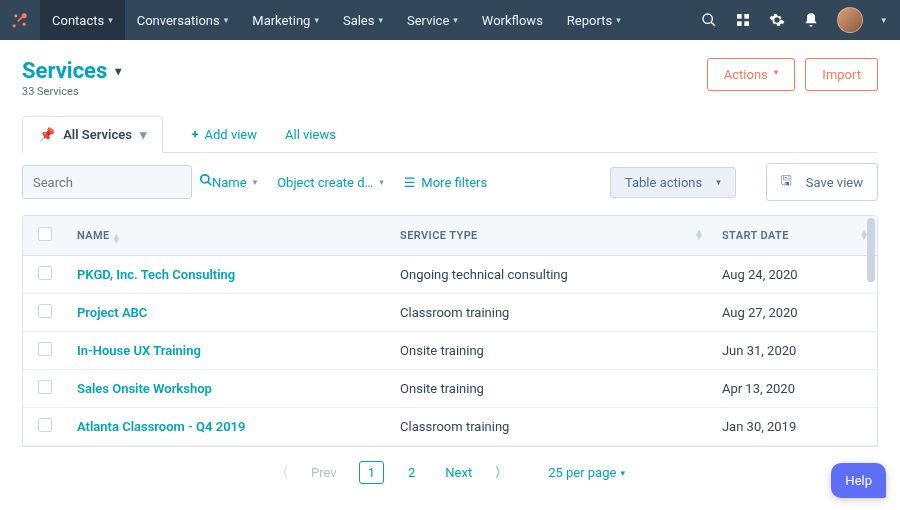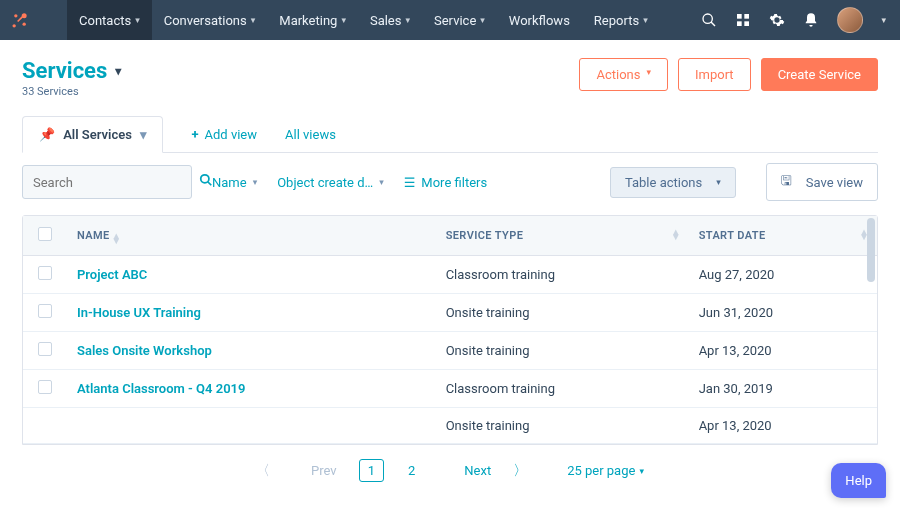--- a/index.html
+++ b/index.html
@@ -2,21 +2,21 @@
 <html><head>
 <meta charset="utf-8">
 <style>
   * { box-sizing: border-box; margin: 0; padding: 0; font-family: -apple-system, BlinkMacSystemFont, "Segoe UI", Roboto, sans-serif; }
   body { background: #fff; font-size: 13px; color: #33475b; }
 
   
   .topnav { background: #33475b; height: 40px; display: flex; align-items: stretch; color: #fff; padding: 0 14px 0 0; }
   .topnav .logo { width: 40px; display: flex; align-items: center; justify-content: center; }
   .topnav .logo svg { width: 20px; height: 20px; }
-  .topnav .nav-items { display: flex; margin-left: 27px; }
+  .topnav .nav-items { display: flex; }
   .nav-item { display: flex; align-items: center; padding: 0 12px; font-size: 13px; color: #eaf0f6; cursor: pointer; gap: 4px; }
   .nav-item.active { background: #253342; }
   .nav-item .caret { font-size: 9px; opacity: .8; }
   .topnav .spacer { flex: 1; }
   .topnav .right { display: flex; align-items: center; gap: 18px; }
   .icon-btn { color: #fff; display: flex; align-items: center; cursor: pointer; }
   .avatar { width: 26px; height: 26px; border-radius: 50%; background: linear-gradient(135deg,#d9a07c,#8b5a3c); border:1px solid rgba(255,255,255,.3);}
 
   
   .page { padding: 18px 22px 0 22px; }
@@ -56,21 +56,21 @@
   thead th.check, tbody td.check { width: 44px; text-align:center; }
   tbody td { border-bottom: 1px solid #eaf0f6; padding: 10px 10px; font-size: 13px; color: #33475b;}
   tbody td.name a { color: #00a4bd; font-weight: 600; text-decoration: none;}
   input[type=checkbox]{ width:14px; height:14px; border:1px solid #cbd6e2; border-radius:2px; appearance:none; background:#fff; cursor:pointer;}
   .sort-caret { color:#cbd6e2; font-size:10px; margin-left:4px; display:inline-flex; flex-direction:column; line-height:5px;}
   .scroll-track { position:absolute; right:2px; top:2px; bottom:2px; width:8px; background:transparent;}
   .scroll-thumb { position:absolute; right:0; top:0; width:8px; height:64px; background:#cbd6e2; border-radius:4px;}
 
   
   .pagination { display:flex; align-items:center; justify-content:center; padding:14px 0; gap:16px; font-size:13px;}
-  .pagination .page-link{ color:#00a4bd; cursor:pointer; padding:4px 6px;margin-left:19px;}
+  .pagination .page-link{ color:#00a4bd; cursor:pointer; padding:4px 6px;}
   .pagination .page-num{ padding:3px 8px; cursor:pointer; color:#00a4bd;}
   .pagination .page-num.active{ border:1px solid #00a4bd; border-radius:3px; color:#00a4bd;}
   .pagination .muted{ color:#b0c1d4;}
   .pagination .arrow{ color:#00a4bd; font-size:14px;}
   .pagination .arrow.muted{color:#b0c1d4;}
   .per-page{ color:#00a4bd; display:flex; align-items:center; gap:4px; margin-left:24px;}
 
   
   .help { position: fixed; right: 14px; bottom: 12px; background: #5e6ef7; color:#fff; border-radius: 10px 10px 2px 10px; padding: 10px 14px; font-size:13px; cursor:pointer; box-shadow:0 2px 8px rgba(0,0,0,.2);}
 
@@ -158,23 +158,20 @@
       </div>
       <div class="page-sub">33 Services</div>
     </div>
     <div class="spacer"></div>
     <button class="btn">
         <span>Actions</span>
         <span class="caret">▾</span>
       </button>
     <button class="btn">
         <span>Import</span>
-      </button>
-    <button class="btn primary">
-        <span>Create Service</span>
       </button>
   </div>
 
   <div class="tabs">
     <div class="tab active">
       <span>📌</span>
       <span>All Services</span>
       <span class="caret" style="color:#7c98b6;">▾</span>
     </div>
     <div class="tab-link">
@@ -227,20 +224,26 @@
         <tr>
           <th class="check"><input type="checkbox" style=""></th>
           <th><span>Name</span><span class="sort-caret">▴<br>▾</span></th>
           <th><span>Service Type</span><span class="sort-caret" style="float:right;">▴<br>▾</span></th>
           <th><span>Start Date</span><span class="sort-caret" style="float:right;">▴<br>▾</span></th>
         </tr>
       </thead>
       <tbody id="tbody">
             <tr>
               <td class="check"><input type="checkbox" style=""></td>
+              <td class="name"><a href="#">PKGD, Inc. Tech Consulting</a></td>
+              <td>Ongoing technical consulting</td>
+              <td>Aug 24, 2020</td>
+            </tr>
+            <tr>
+              <td class="check"><input type="checkbox" style=""></td>
               <td class="name"><a href="#">Project ABC</a></td>
               <td>Classroom training</td>
               <td>Aug 27, 2020</td>
             </tr>
             <tr>
               <td class="check"><input type="checkbox" style=""></td>
               <td class="name"><a href="#">In-House UX Training</a></td>
               <td>Onsite training</td>
               <td>Jun 31, 2020</td>
             </tr>

